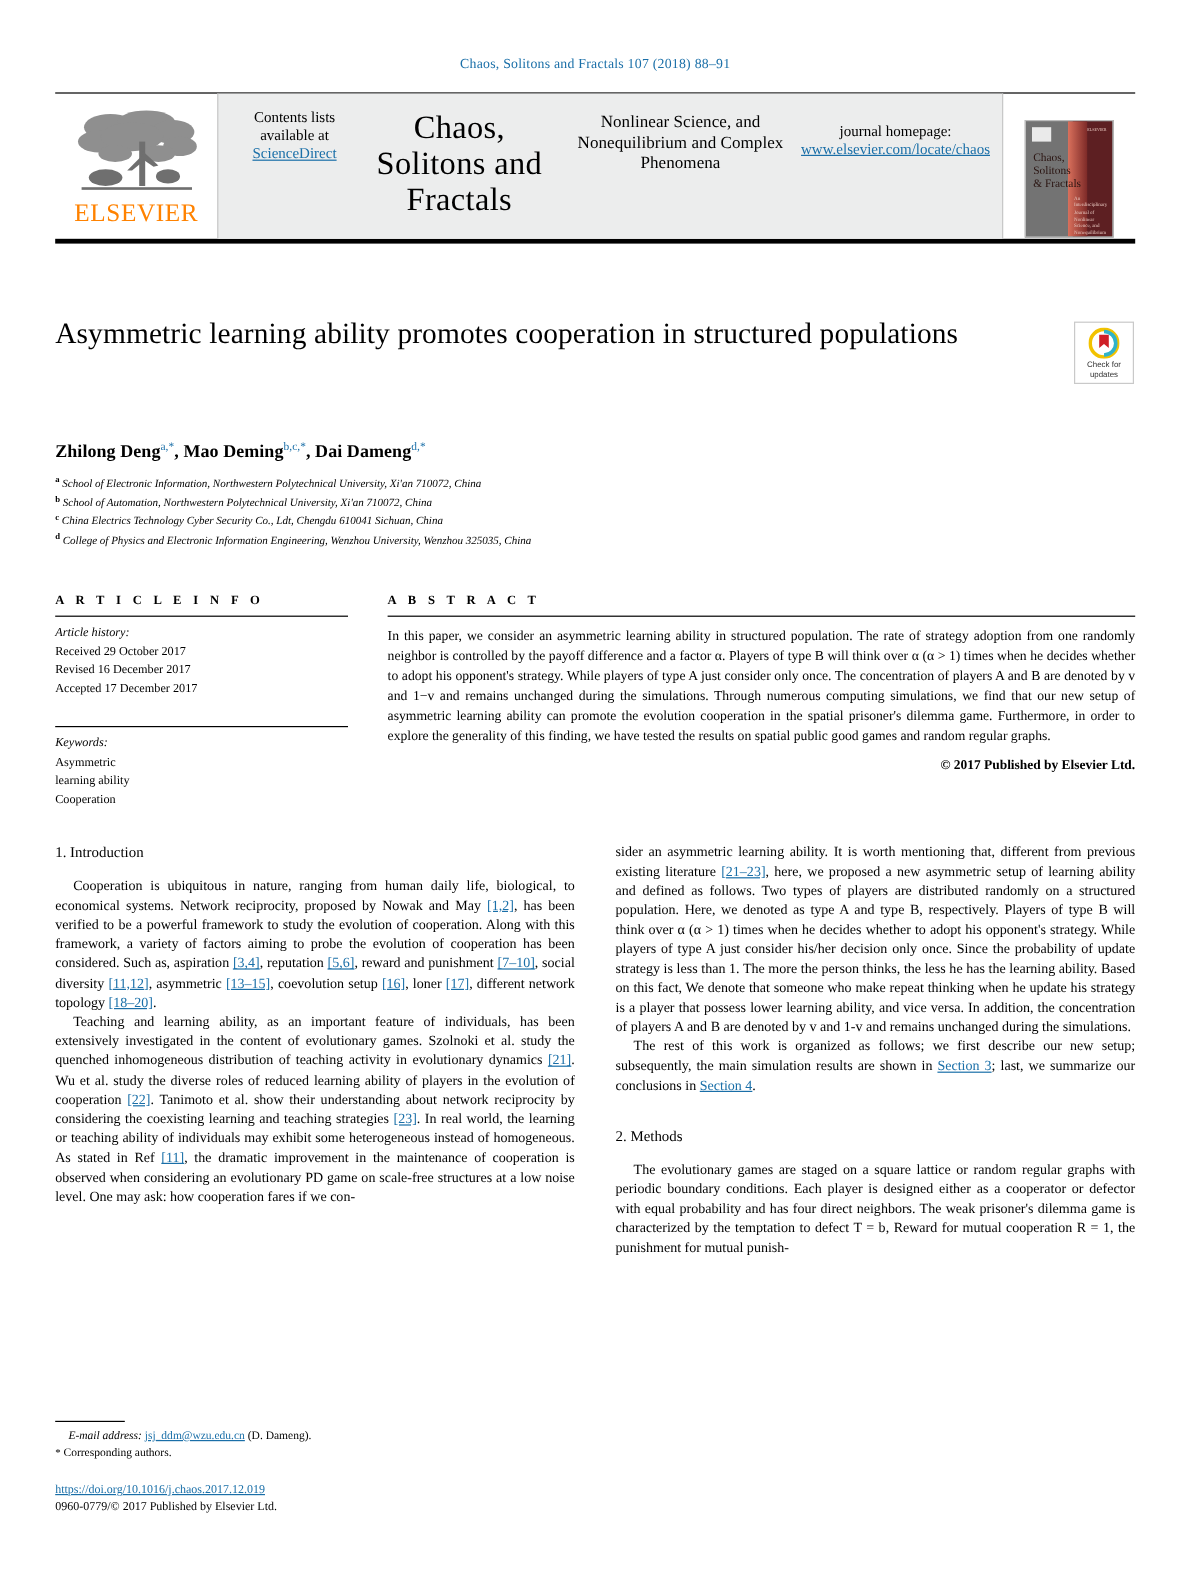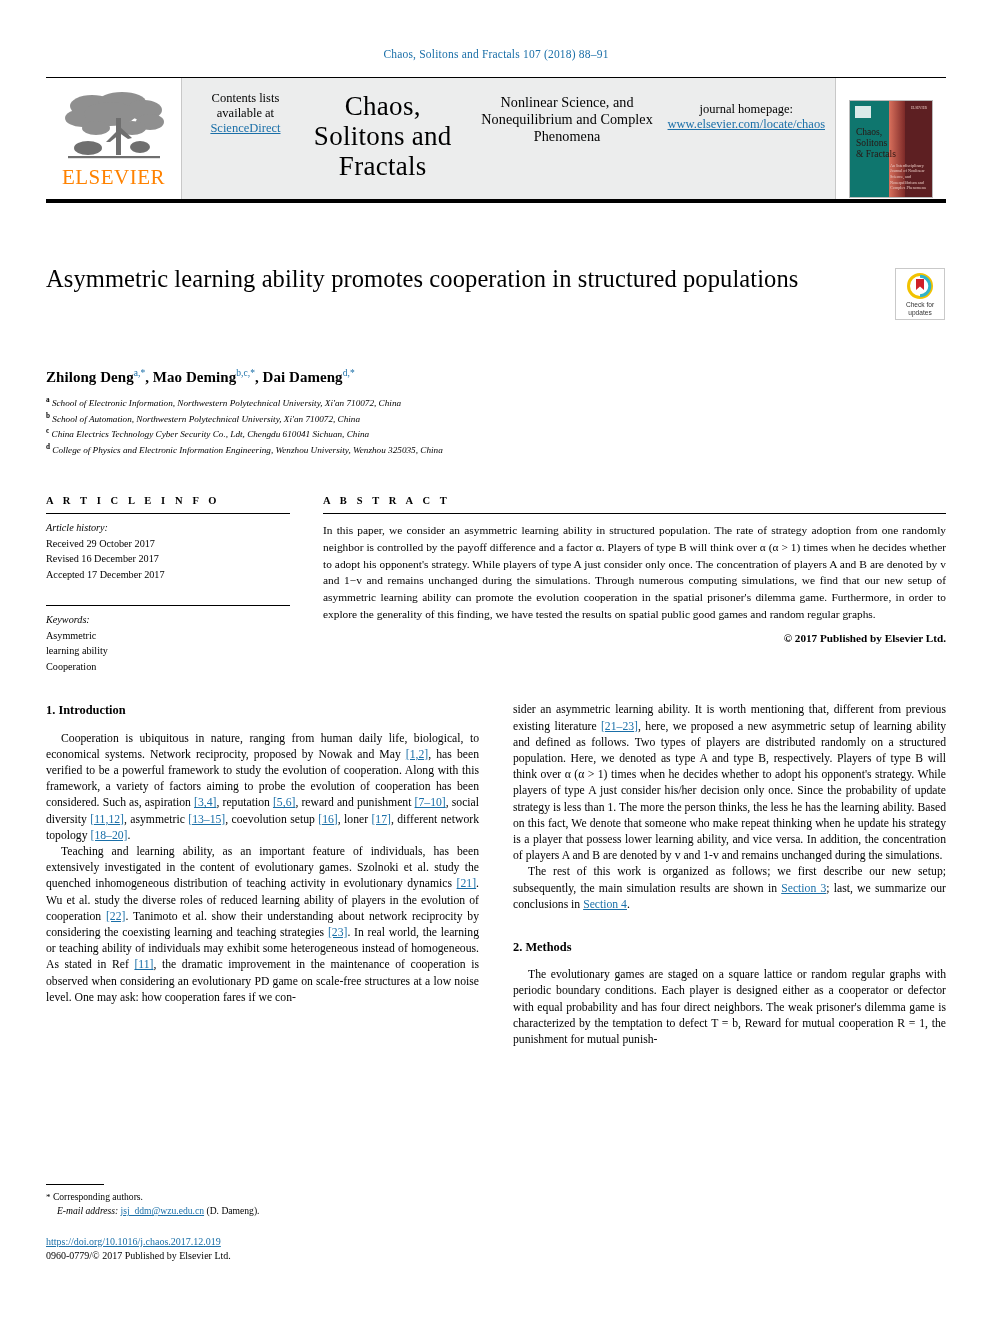--- a/index.html
+++ b/index.html
@@ -93,25 +93,25 @@
   }
   .homepage-url { color: #1a6fa8; }
   .masthead-cover {
     width: 110px;
     flex: 0 0 110px;
     display: flex;
     align-items: center;
     justify-content: center;
   }
   .cover-thumb {
-    width: 84px;
+    width: 74px;
     height: 98px;
     position: relative;
     overflow: hidden;
-    background: #0f766e;
+    background: #737373;
     border: 1px solid #bbb;
     margin-top: 20px;
   }
   .cover-dark {
     position: absolute; top: 0; right: 0; bottom: 0;
     width: 46%;
     background: #5d1f22;
   }
   .cover-wave {
     position:absolute; top:0; bottom:0; left:48%;
@@ -251,21 +251,21 @@
   }
   .mcol {
     flex: 1 1 0;
     width: 0;
     font-size: 11.7px;
     line-height: 1.385;
     text-align: justify;
   }
   .mcol h2 {
     font-size: 12.4px;
-    font-weight: bold;
+    font-weight: normal;
     margin: 0 0 11px 0;
     text-align: left;
   }
   .mcol h2.spaced { margin-top: 26px; }
   .mcol p { margin: 0; text-indent: 15px; }
   .mcol p.noindent { text-indent: 0; }
   .ref { color: #1a6fa8; }
 
   
   .footnote {
@@ -420,26 +420,26 @@
     <div class="mcol">
       <p class="noindent"><span>sider an asymmetric learning ability. It is worth mentioning that, different from previous existing literature </span><a class="ref" href="#">[21–23]</a><span>, here, we proposed a new asymmetric setup of learning ability and defined as follows. Two types of players are distributed randomly on a structured population. Here, we denoted as type A and type B, respectively. Players of type B will think over α (α &gt; 1) times when he decides whether to adopt his opponent's strategy. While players of type A just consider his/her decision only once. Since the probability of update strategy is less than 1. The more the person thinks, the less he has the learning ability. Based on this fact, We denote that someone who make repeat thinking when he update his strategy is a player that possess lower learning ability, and vice versa. In addition, the concentration of players A and B are denoted by v and 1-v and remains unchanged during the simulations.</span></p>
       <p><span>The rest of this work is organized as follows; we first describe our new setup; subsequently, the main simulation results are shown in </span><a class="ref" href="#">Section 3</a><span>; last, we summarize our conclusions in </span><a class="ref" href="#">Section 4</a><span>.</span></p>
       <h2 class="spaced">2. Methods</h2>
       <p>The evolutionary games are staged on a square lattice or random regular graphs with periodic boundary conditions. Each player is designed either as a cooperator or defector with equal probability and has four direct neighbors. The weak prisoner's dilemma game is characterized by the temptation to defect T = b, Reward for mutual cooperation R = 1, the punishment for mutual punish-</p>
     </div>
   </div>
 
   <div class="footnote">
     <div class="footnote-rule"></div>
+    <div class="fn-line" style="padding-left:11px">
+      <span class="fn-em">E-mail address: </span><a class="mail-link" href="#">jsj_ddm@wzu.edu.cn</a><span> (D. Dameng).</span>
+    </div>
     <div class="fn-line">
       <span class="fn-star">*</span>
       <span>Corresponding authors.</span>
     </div>
-    <div class="fn-line" style="padding-left:11px">
-      <span class="fn-em">E-mail address: </span><a class="mail-link" href="#">jsj_ddm@wzu.edu.cn</a><span> (D. Dameng).</span>
-    </div>
     <div class="doi-block">
       <div><a class="doi-link" href="#">https://doi.org/10.1016/j.chaos.2017.12.019</a></div>
       <div>0960-0779/© 2017 Published by Elsevier Ltd.</div>
     </div>
   </div>
 
 </div>
 
 </body></html>

